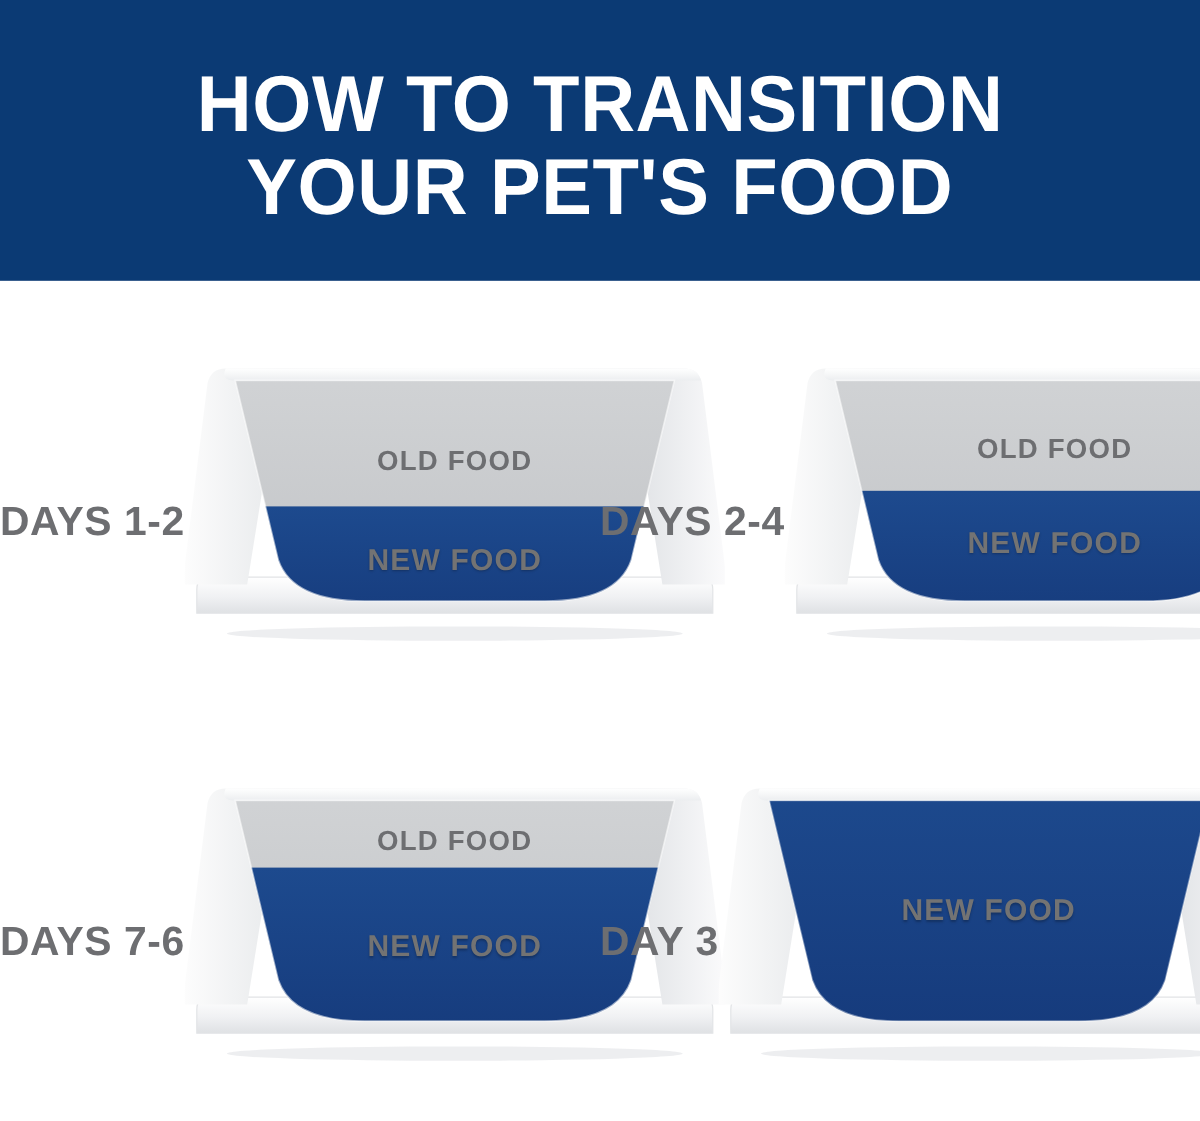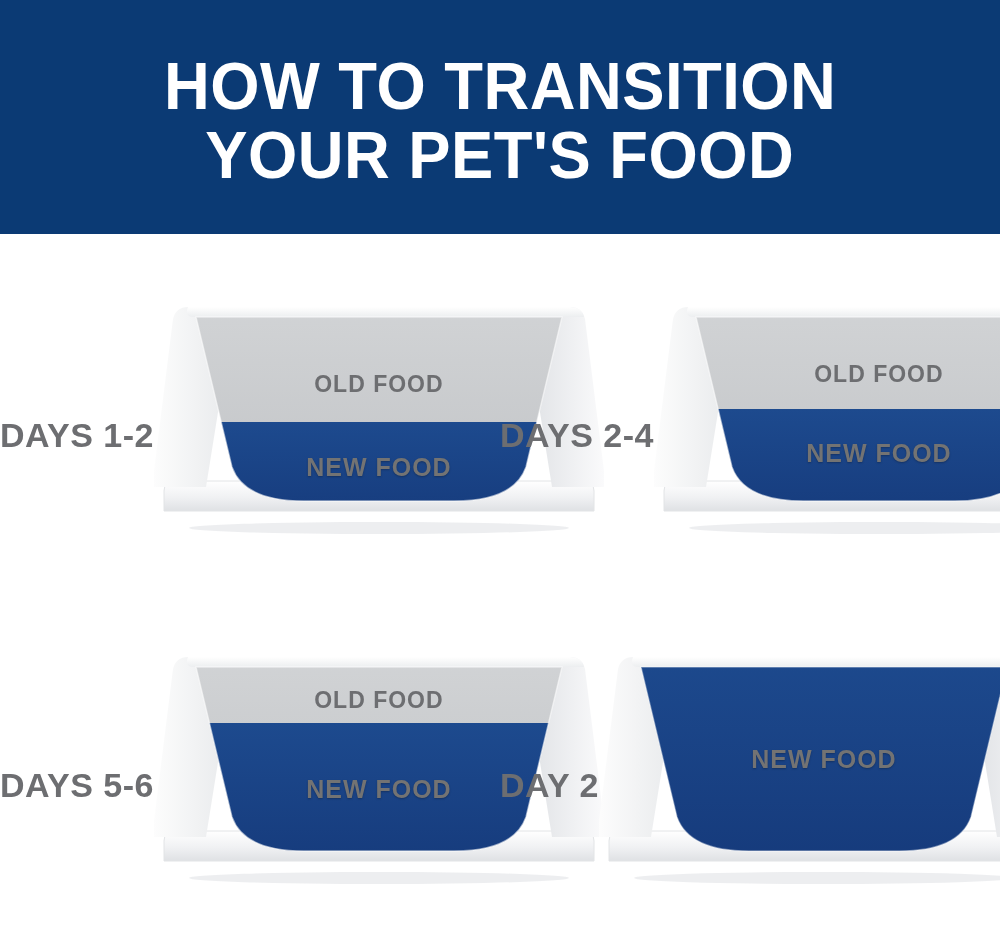--- a/index.html
+++ b/index.html
@@ -207,21 +207,21 @@
             <rect x="0" y="114" width="450" height="126" fill="url(#newG2)"></rect>
           </g>
           <path d="M 42,22 L 408,22 L 372,172 Q 360,206 300,206 L 150,206 Q 90,206 78,172 Z" fill="none" stroke="#ffffff" stroke-width="1.4" opacity="0.55"></path>
         </svg>
         <div class="food-label old-label" style="top:66px;">OLD FOOD</div>
         <div class="food-label new-label" style="top:144px;">NEW FOOD</div>
       </div>
     </div>
 
     <div class="cell">
-      <div class="step-label">DAYS 5-6</div>
+      <div class="step-label">DAYS 7-6</div>
       <div class="bowl-wrap">
         <svg class="bowl-svg" viewBox="0 0 450 240">
           <defs>
             <linearGradient id="bodyG3" x1="0" y1="0" x2="1" y2="0">
               <stop offset="0" stop-color="#fdfdfd"></stop>
                 <stop offset="0.18" stop-color="#e7e9eb"></stop>
               <stop offset="0.5" stop-color="#f7f8f9"></stop>
                 <stop offset="0.85" stop-color="#e3e5e8"></stop>
               <stop offset="1" stop-color="#fbfbfc"></stop>
             </linearGradient>
@@ -255,21 +255,21 @@
             <rect x="0" y="78" width="450" height="162" fill="url(#newG3)"></rect>
           </g>
           <path d="M 42,22 L 408,22 L 372,172 Q 360,206 300,206 L 150,206 Q 90,206 78,172 Z" fill="none" stroke="#ffffff" stroke-width="1.4" opacity="0.55"></path>
         </svg>
         <div class="food-label old-label" style="top:42px;">OLD FOOD</div>
         <div class="food-label new-label" style="top:130px;">NEW FOOD</div>
       </div>
     </div>
 
     <div class="cell">
-      <div class="step-label">DAY 2</div>
+      <div class="step-label">DAY 3</div>
       <div class="bowl-wrap">
         <svg class="bowl-svg" viewBox="0 0 450 240">
           <defs>
             <linearGradient id="bodyG4" x1="0" y1="0" x2="1" y2="0">
               <stop offset="0" stop-color="#fdfdfd"></stop>
                 <stop offset="0.18" stop-color="#e7e9eb"></stop>
               <stop offset="0.5" stop-color="#f7f8f9"></stop>
                 <stop offset="0.85" stop-color="#e3e5e8"></stop>
               <stop offset="1" stop-color="#fbfbfc"></stop>
             </linearGradient>

